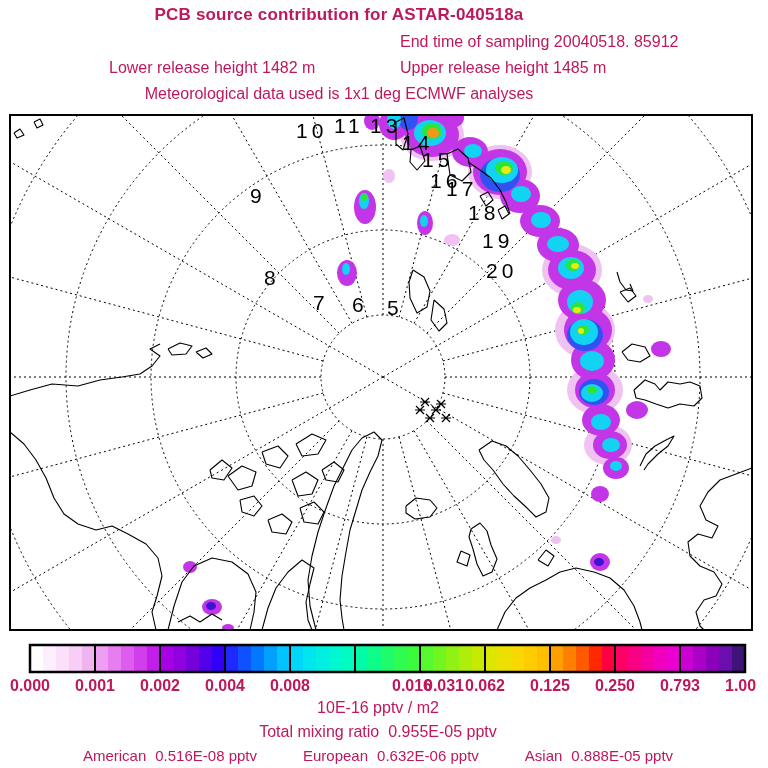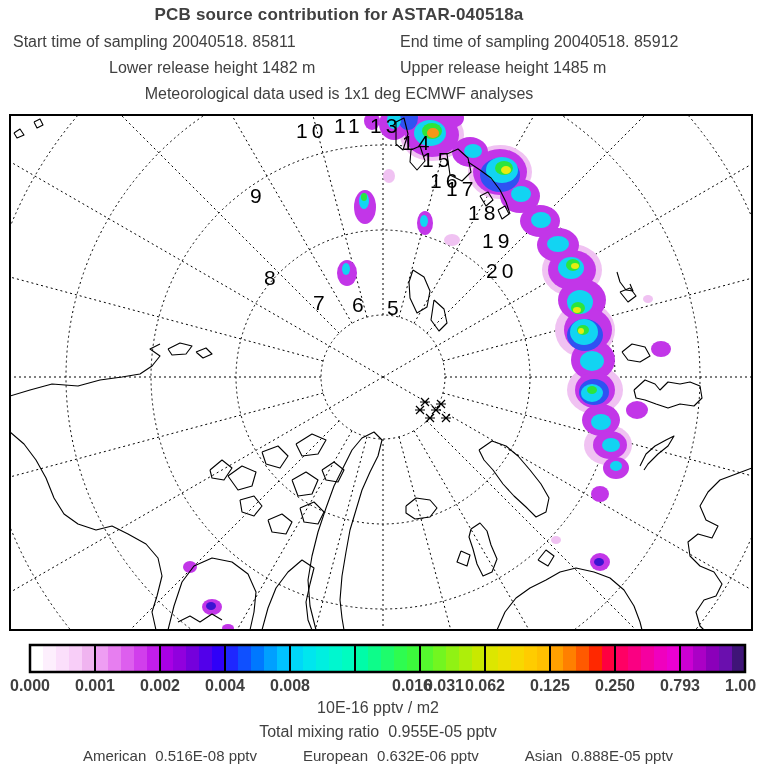--- a/index.html
+++ b/index.html
@@ -1,17 +1,17 @@
 <!DOCTYPE html>
 <html><head>
 <meta charset="utf-8">
 <style>
   html,body{margin:0;padding:0;background:#fff;}
   .page{position:relative;width:756px;height:768px;background:#ffffff;overflow:hidden;
-        font-family:"Liberation Sans",sans-serif;color:#404040;}
+        font-family:"Liberation Sans",sans-serif;color:#be185d;}
   .page svg{position:absolute;left:0;top:0;}
   .hdr-title{position:absolute;top:5px;left:0;width:678px;text-align:center;
              font-size:17px;font-weight:bold;letter-spacing:.2px;}
   .hdr-line{position:absolute;font-size:16px;white-space:nowrap;}
   .hdr-center{position:absolute;top:85px;left:0;width:678px;text-align:center;font-size:16px;}
   .cbtick{position:absolute;top:677px;transform:translateX(-50%);
           font-size:16px;font-weight:bold;white-space:nowrap;}
   .cb-unit{position:absolute;top:699px;left:0;right:0;text-align:center;font-size:16px;}
   .footer-row{position:absolute;left:0;right:0;display:flex;justify-content:center;
               white-space:nowrap;}
@@ -19,21 +19,20 @@
   .footer-row.r2{top:747px;gap:46px;font-size:15px;}
   .pair .lbl{margin-right:9px;}
   .traj-num{font-size:21px;letter-spacing:4px;fill:#000;}
 </style>
 </head>
 <body>
 
 <div class="page">
 
   <div class="hdr-title">PCB source contribution for ASTAR-040518a</div>
-  <div class="hdr-line" style="top:33px;left:13px;">Start time of sampling 20040518. 85811</div>
   <div class="hdr-line" style="top:33px;left:400px;">End time of sampling 20040518. 85912</div>
   <div class="hdr-line" style="top:59px;left:93px;margin-left:16px;">Lower release height 1482 m</div>
   <div class="hdr-line" style="top:59px;left:400px;">Upper release height 1485 m</div>
   <div class="hdr-center">Meteorological data used is 1x1 deg ECMWF analyses</div>
 
   <svg id="plot" width="768" height="768" viewBox="0 0 768 768">
       <defs>
         <clipPath id="mapclip">
           <rect x="10" y="115" width="742" height="515"></rect>
         </clipPath>

